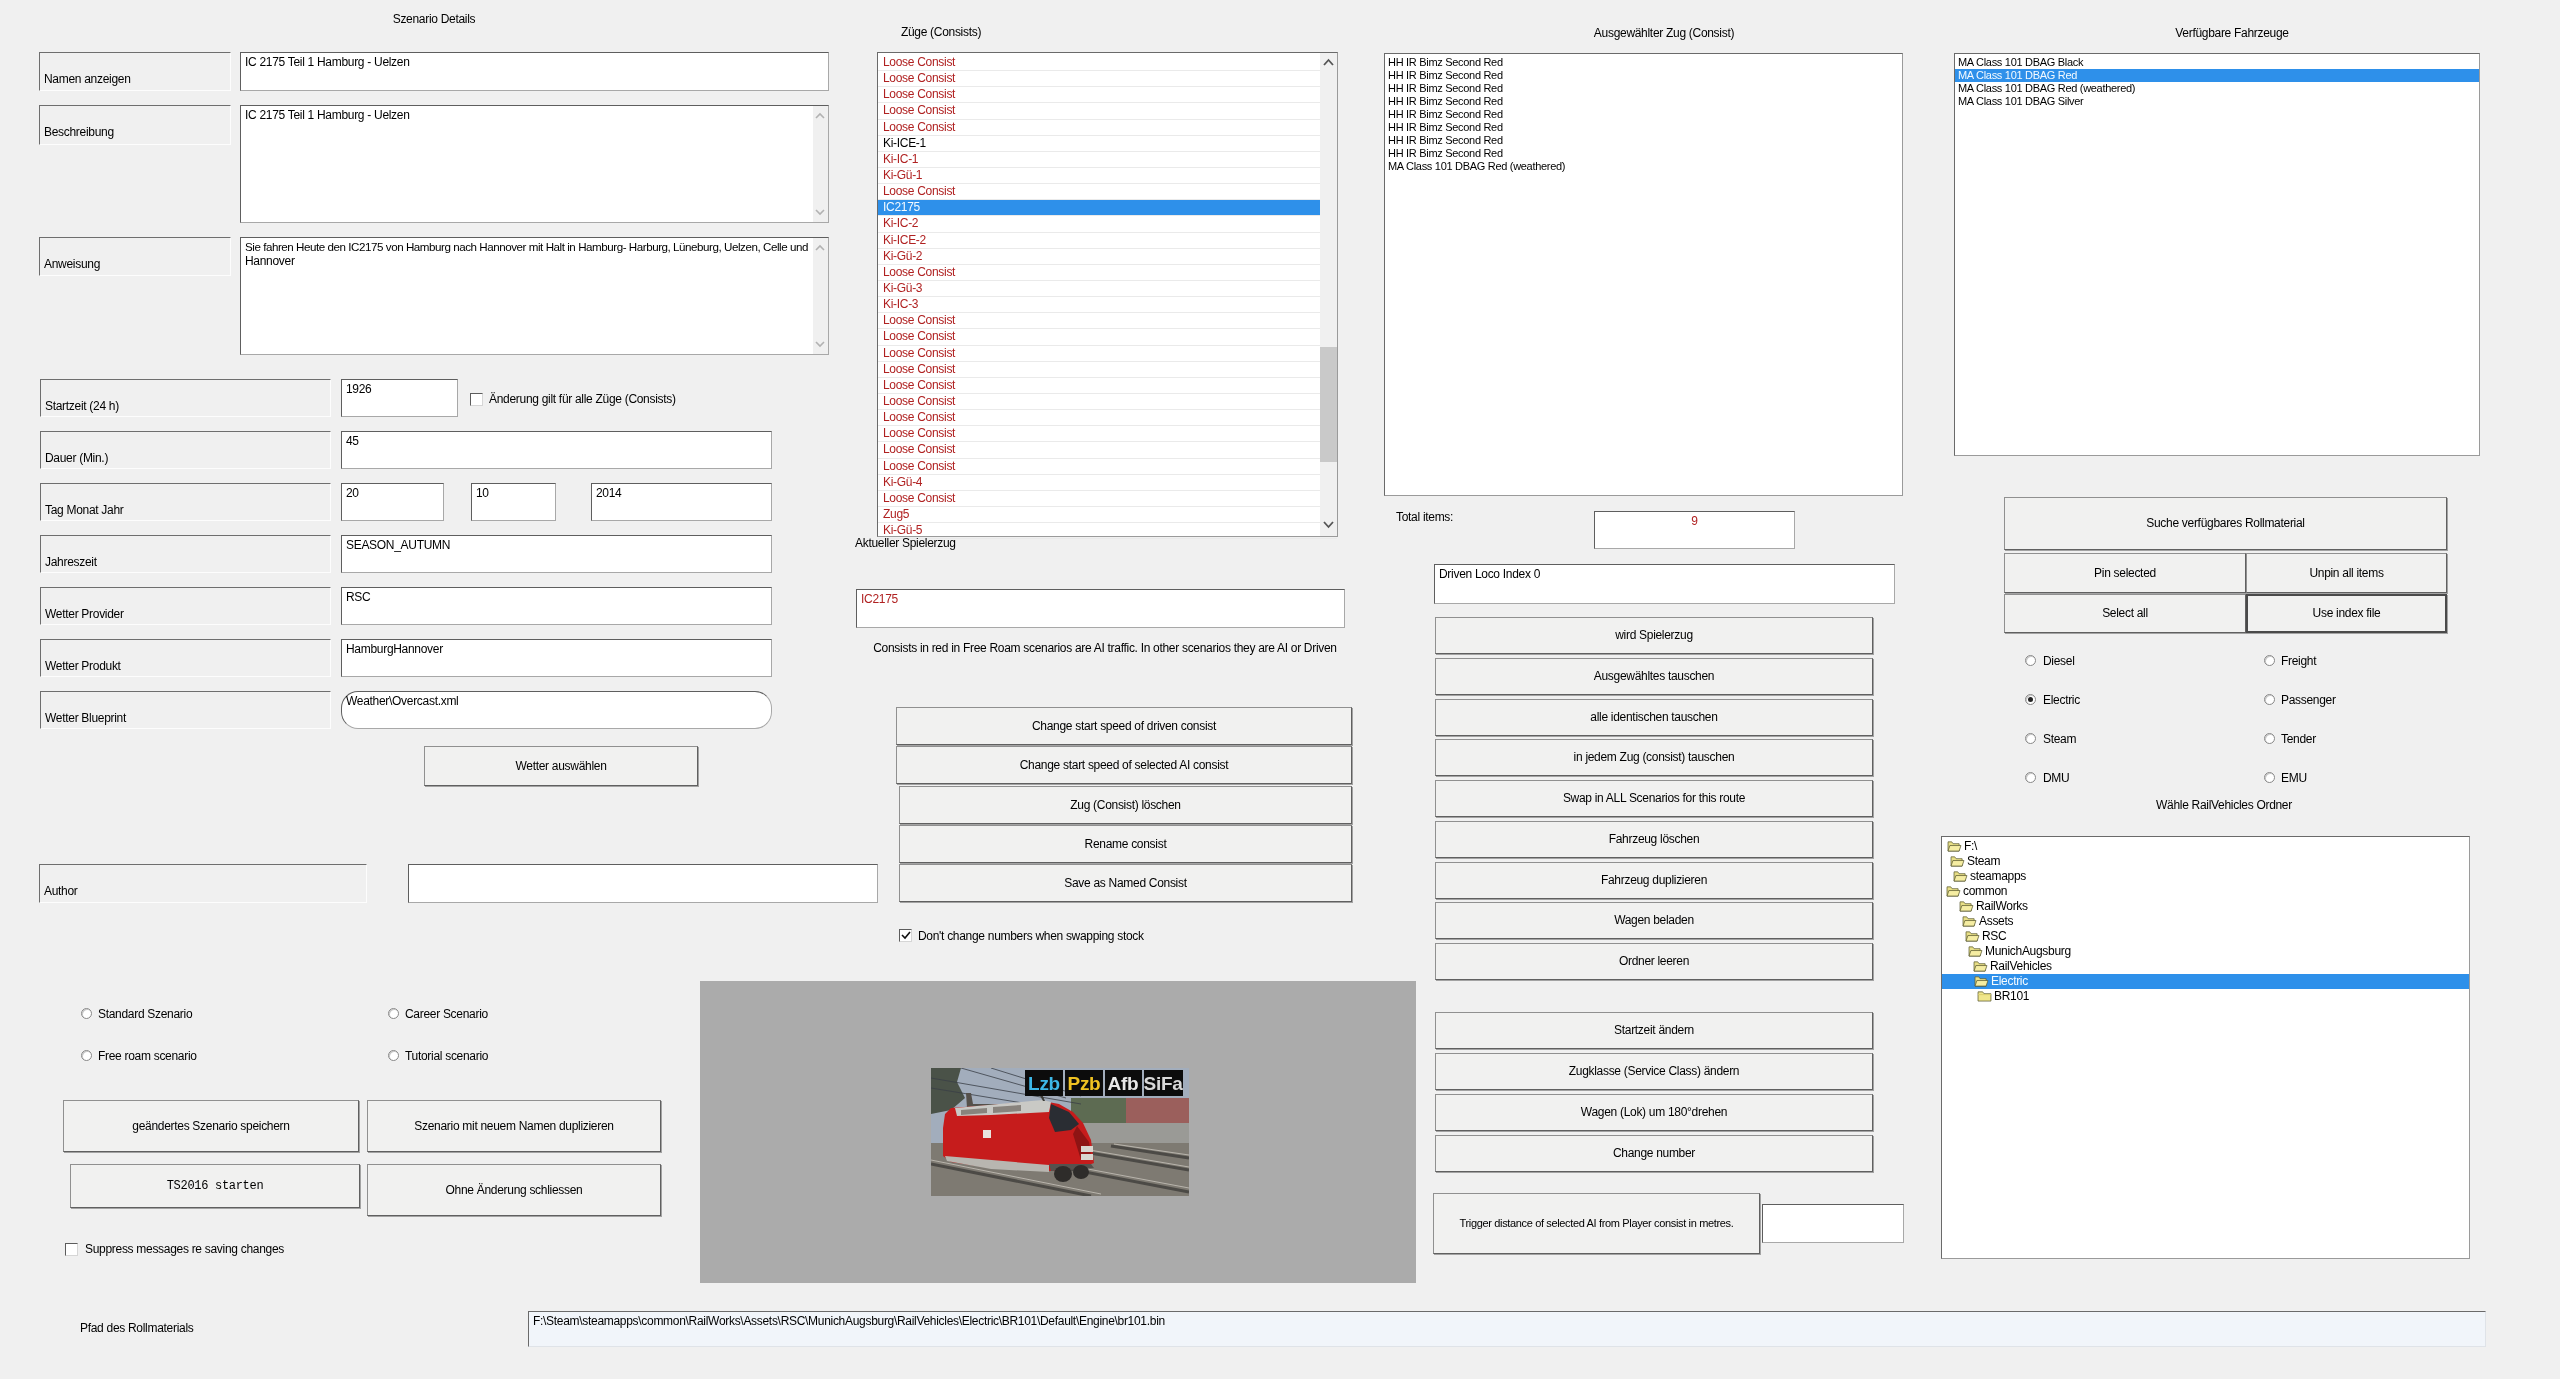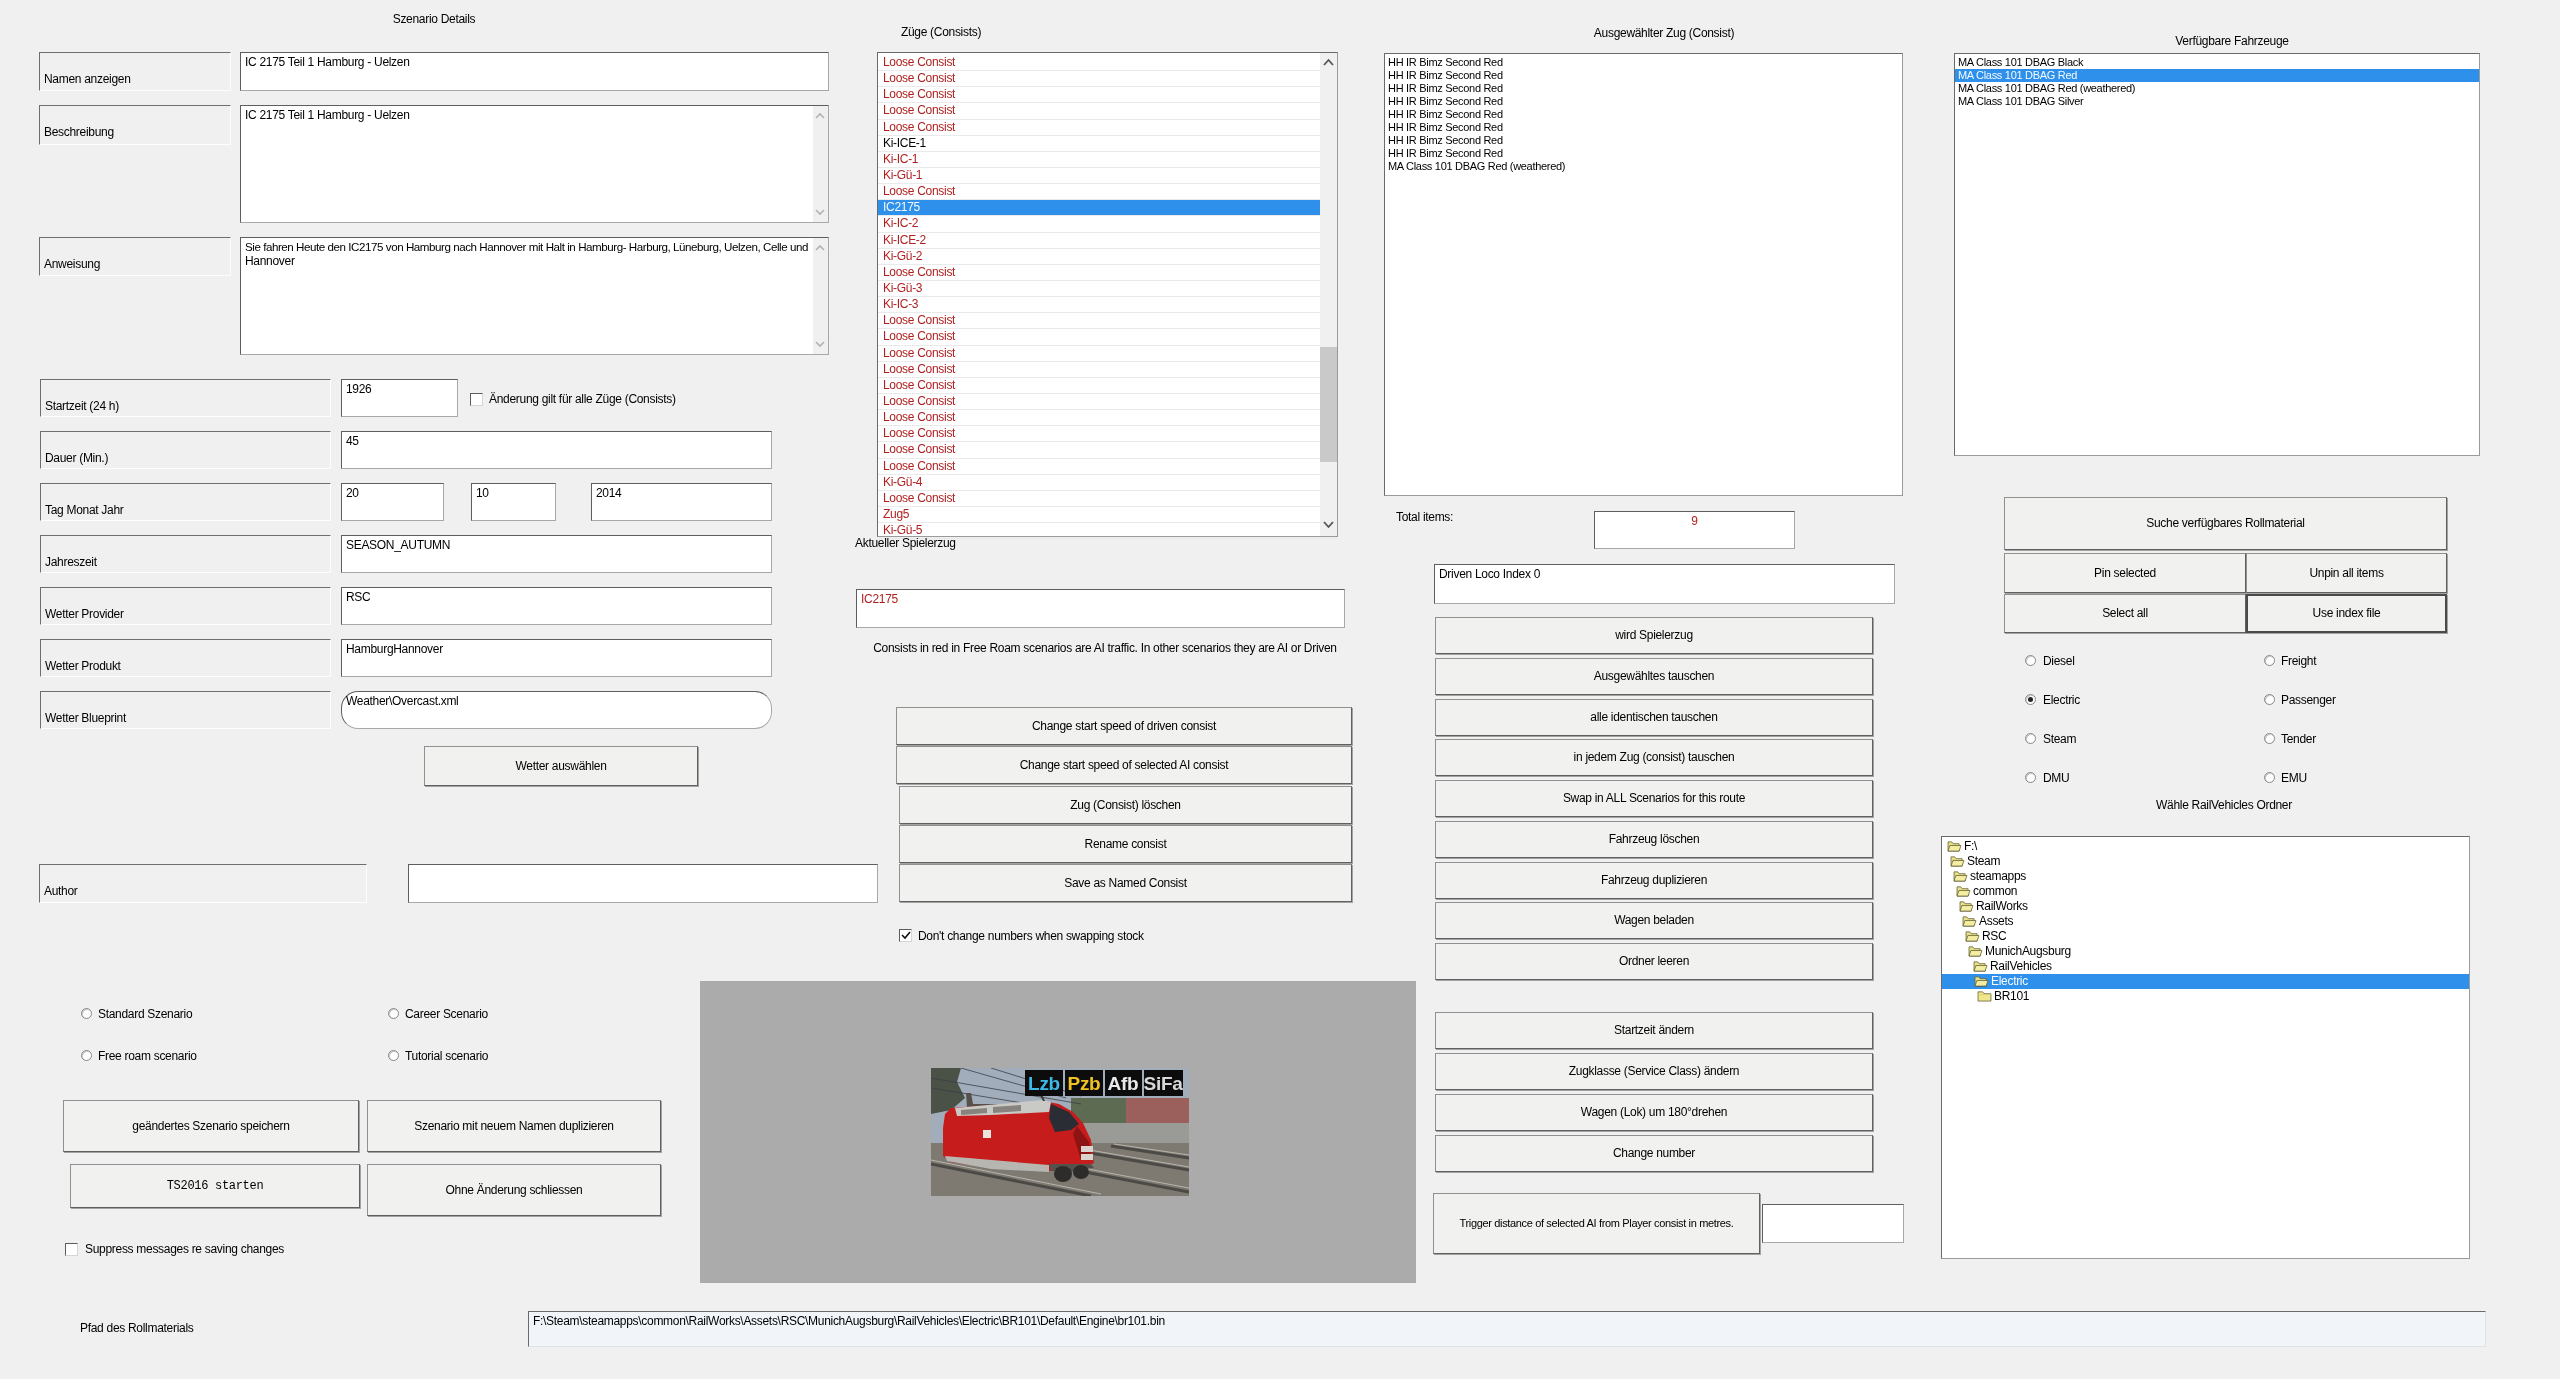--- a/index.html
+++ b/index.html
@@ -240,21 +240,21 @@
 <div class="ab btn" style="left:1435px;top:943px;width:438px;height:37px;">Ordner leeren</div>
 
 <div class="ab btn" style="left:1435px;top:1012px;width:438px;height:37px;">Startzeit ändern</div>
 <div class="ab btn" style="left:1435px;top:1053px;width:438px;height:37px;">Zugklasse (Service Class) ändern</div>
 <div class="ab btn" style="left:1435px;top:1094px;width:438px;height:37px;">Wagen (Lok) um 180°drehen</div>
 <div class="ab btn" style="left:1435px;top:1135px;width:438px;height:37px;">Change number</div>
 
 <div class="ab btn" style="left:1433px;top:1193px;width:327px;height:61px;font-size:11px;letter-spacing:-0.35px;">Trigger distance of selected AI from Player consist in metres.</div>
 <div class="ab txt" style="left:1762px;top:1204px;width:142px;height:39px;"></div>
 
-<div class="ab ttl" style="left:2132px;top:26px;width:200px;margin-top:8px;">Verfügbare Fahrzeuge</div>
+<div class="ab ttl" style="left:2132px;top:26px;width:200px;">Verfügbare Fahrzeuge</div>
 <div class="ab list" style="left:1954px;top:53px;width:526px;height:403px;padding-top:2px;">
 <div class="row13">MA Class 101 DBAG Black</div>
 <div class="row13 sel">MA Class 101 DBAG Red</div>
 <div class="row13">MA Class 101 DBAG Red (weathered)</div>
 <div class="row13">MA Class 101 DBAG Silver</div>
 </div>
 
 <div class="ab btn" style="left:2004px;top:497px;width:443px;height:53px;">Suche verfügbares Rollmaterial</div>
 <div class="ab btn" style="left:2004px;top:553px;width:242px;height:40px;">Pin selected</div>
 <div class="ab btn" style="left:2246px;top:553px;width:201px;height:40px;">Unpin all items</div>
@@ -284,21 +284,21 @@
 <div class="ab list" style="left:1941px;top:836px;width:529px;height:423px;padding-top:2px;">
 <div class="trow" style="padding-left:5px;"><svg class="fold" viewBox="0 0 16 13">
         <use href="#fopen"></use>
       </svg>F:\</div>
 <div class="trow" style="padding-left:8px;"><svg class="fold" viewBox="0 0 16 13">
         <use href="#fopen"></use>
       </svg>Steam</div>
 <div class="trow" style="padding-left:11px;"><svg class="fold" viewBox="0 0 16 13">
         <use href="#fopen"></use>
       </svg>steamapps</div>
-<div class="trow" style="padding-left:14px;"><svg class="fold" viewBox="0 0 16 13">
+<div class="trow" style="padding-left:4px;"><svg class="fold" viewBox="0 0 16 13">
         <use href="#fopen"></use>
       </svg>common</div>
 <div class="trow" style="padding-left:17px;"><svg class="fold" viewBox="0 0 16 13">
         <use href="#fopen"></use>
       </svg>RailWorks</div>
 <div class="trow" style="padding-left:20px;"><svg class="fold" viewBox="0 0 16 13">
         <use href="#fopen"></use>
       </svg>Assets</div>
 <div class="trow" style="padding-left:23px;"><svg class="fold" viewBox="0 0 16 13">
         <use href="#fopen"></use>

